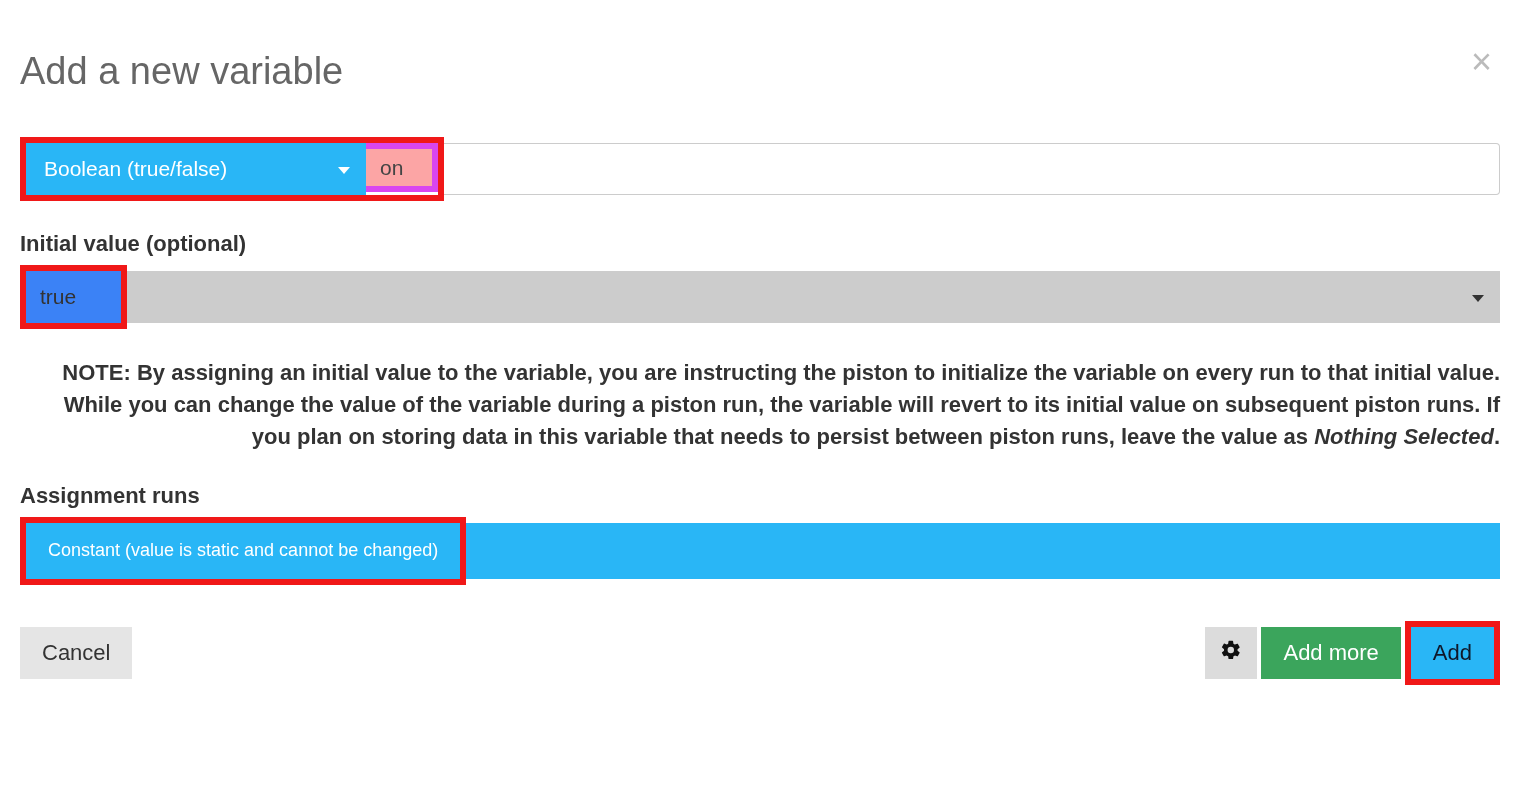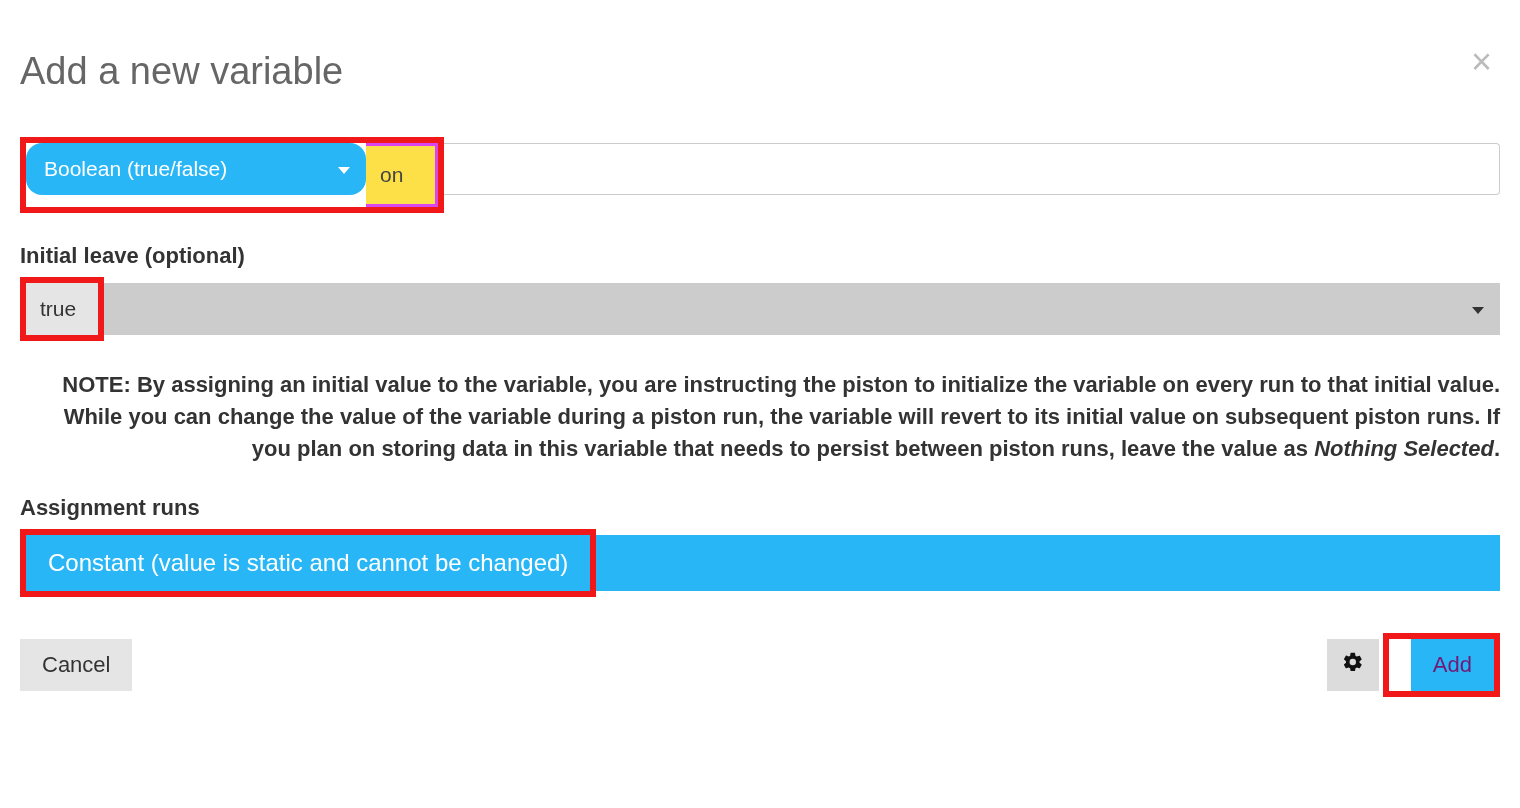--- a/index.html
+++ b/index.html
@@ -58,58 +58,58 @@
   .select-long .caret {
     position: absolute;
     right: 16px;
     top: 50%;
     margin-top: -2px;
     width: 0; height: 0;
     border-left: 6px solid transparent;
     border-right: 6px solid transparent;
     border-top: 7px solid currentColor;
   }
-  .row1 .dropdown-blue { width: 340px; border-radius: 16px; }
+  .row1 .dropdown-blue { width: 340px; }
   .row2 .dropdown-blue { width: 340px; }
   .textish {
-    background: #fde047;
-    border: 3px solid #d946ef;
+    background: #fca5a5;
+    border: 6px solid #d946ef;
     font-size: 21px;
     padding: 0 14px;
     display: flex;
     align-items: center;
-    height: 64px;
+    height: 49px;
     color: #444;
   }
   .row1 .textish { width: 72px; border-left:0;}
   .row1 .rest-input {
     flex: 1;
     border: 1px solid #ccc;
     border-left: 0;
     height: 52px;
     margin: 6px 0;
     border-top-right-radius: 4px;
     border-bottom-right-radius: 4px;
   }
   .label {
     font-size: 22px;
     font-weight: 700;
     color: #333;
     margin: 30px 0 8px 0;
   }
   .select-gray {
-    background: #e5e5e5;
+    background: #3b82f6;
     color: #333;
     font-size: 21px;
     padding: 0 14px;
     display: flex;
     align-items: center;
     height: 52px;
     cursor: pointer;
-    width: 72px;
+    width: 95px;
   }
   .select-long {
     flex: 1;
     background: #ccc;
     position: relative;
     height: 52px;
     margin: 6px 0;
     cursor: pointer;
     color: #333;
   }
@@ -127,21 +127,21 @@
     align-items: stretch;
     margin-top: 6px;
   }
   .row3-hl {
     border: 6px solid #f01818;
     display: inline-flex;
   }
   .row3-blue {
     background: #29b6f6;
     color: #fff;
-    font-size: 24px;
+    font-size: 18px;
     padding: 8px 22px;
     display: flex;
     align-items: center;
     height: 56px;
     cursor: pointer;
   }
   .row3-rest {
     flex: 1;
     background: #29b6f6;
     position: relative;
@@ -162,21 +162,21 @@
     font-size: 22px;
     display: flex;
     align-items: center;
     justify-content: center;
     cursor: pointer;
     border: none;
   }
   .btn-gray-light { background: #e5e5e5; color: #333; }
   .btn-gray { background: #dcdcdc; color: #333; width: 52px; padding:0; }
   .btn-green { background: #3ba55c; color: #fff; }
-  .btn-blue { background: #29b6f6; color: #701a75; margin-left: 22px; }
+  .btn-blue { background: #29b6f6; color: #0f172a; }
   .gear svg { width: 22px; height: 22px; fill: #111; }
   .spacer { flex: 1; }
   .add-hl { border: 6px solid #f01818; display:inline-flex; }
 </style>
 </head>
 <body>
 
 <div class="dialog">
 
   <div class="close-x">×</div>
@@ -189,21 +189,21 @@
         <span>Boolean (true/false)</span>
         <span class="caret"></span>
       </div>
       <div class="textish">
         <span>on</span>
       </div>
     </div>
     <div class="rest-input"></div>
   </div>
 
-  <div class="label">Initial leave (optional)</div>
+  <div class="label">Initial value (optional)</div>
 
   <div class="row row2">
     <div class="hl">
       <div class="select-gray">
         <span>true</span>
       </div>
     </div>
     <div class="select-long">
       <span class="caret"></span>
     </div>
@@ -231,20 +231,23 @@
       <span>Cancel</span>
     </div>
     <div class="spacer"></div>
     <div class="btn btn-gray gear">
       <span>
         <svg viewBox="0 0 24 24">
             <path d="M19.14,12.94a7.14,7.14,0,0,0,.05-.94,7.14,7.14,0,0,0-.05-.94l2.11-1.65a.5.5,0,0,0,.12-.64l-2-3.46a.5.5,0,0,0-.61-.22l-2.49,1a7,7,0,0,0-1.63-.94l-.38-2.65A.5.5,0,0,0,13.77,2H9.77a.5.5,0,0,0-.49.42L8.9,5.07a7,7,0,0,0-1.63.94l-2.49-1a.5.5,0,0,0-.61.22l-2,3.46a.5.5,0,0,0,.12.64L4.4,11.06a7.14,7.14,0,0,0-.05.94,7.14,7.14,0,0,0,.05.94L2.29,14.59a.5.5,0,0,0-.12.64l2,3.46a.5.5,0,0,0,.61.22l2.49-1a7,7,0,0,0,1.63.94l.38,2.65a.5.5,0,0,0,.49.42h4a.5.5,0,0,0,.49-.42l.38-2.65a7,7,0,0,0,1.63-.94l2.49,1a.5.5,0,0,0,.61-.22l2-3.46a.5.5,0,0,0-.12-.64ZM11.77,15.5A3.5,3.5,0,1,1,15.27,12,3.5,3.5,0,0,1,11.77,15.5Z"></path>
           </svg>
       </span>
     </div>
+    <div class="btn btn-green">
+      <span>Add more</span>
+    </div>
     <div class="add-hl">
       <div class="btn btn-blue">
         <span>Add</span>
       </div>
     </div>
   </div>
 
 </div>
 
 </body></html>

